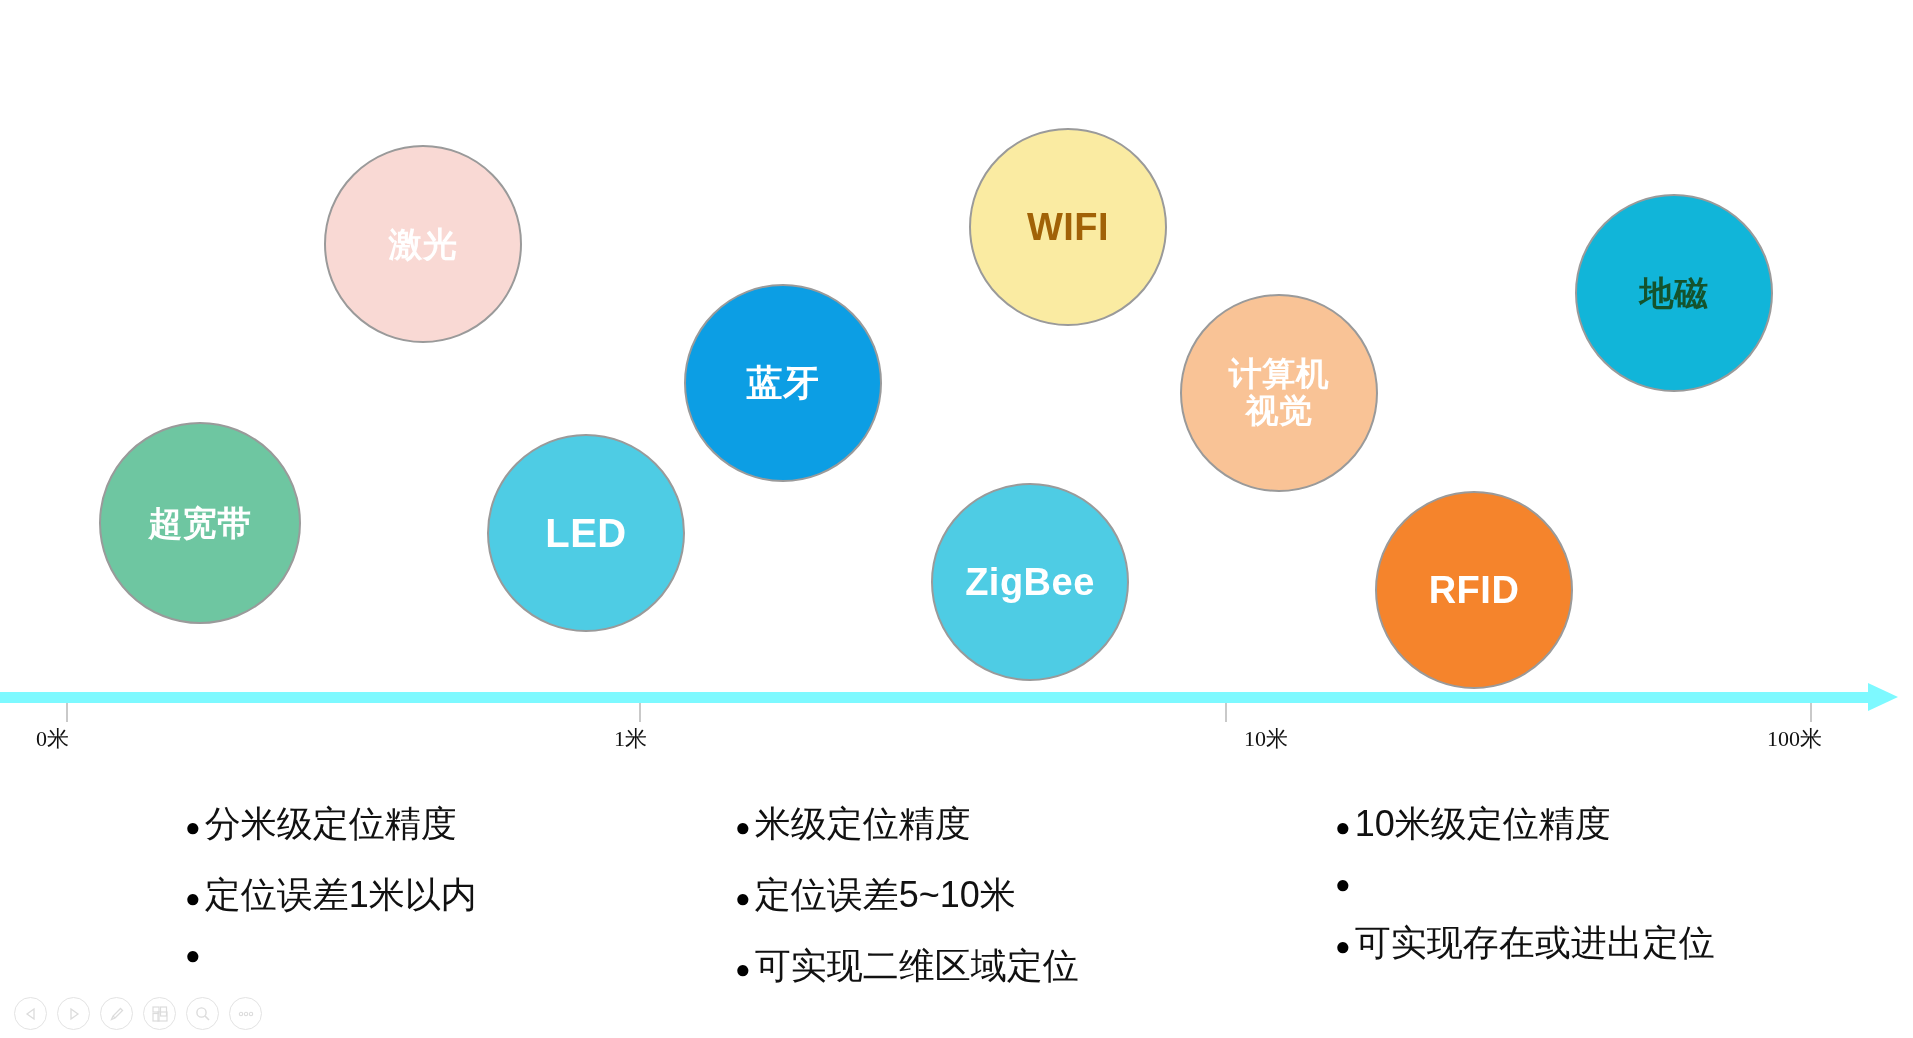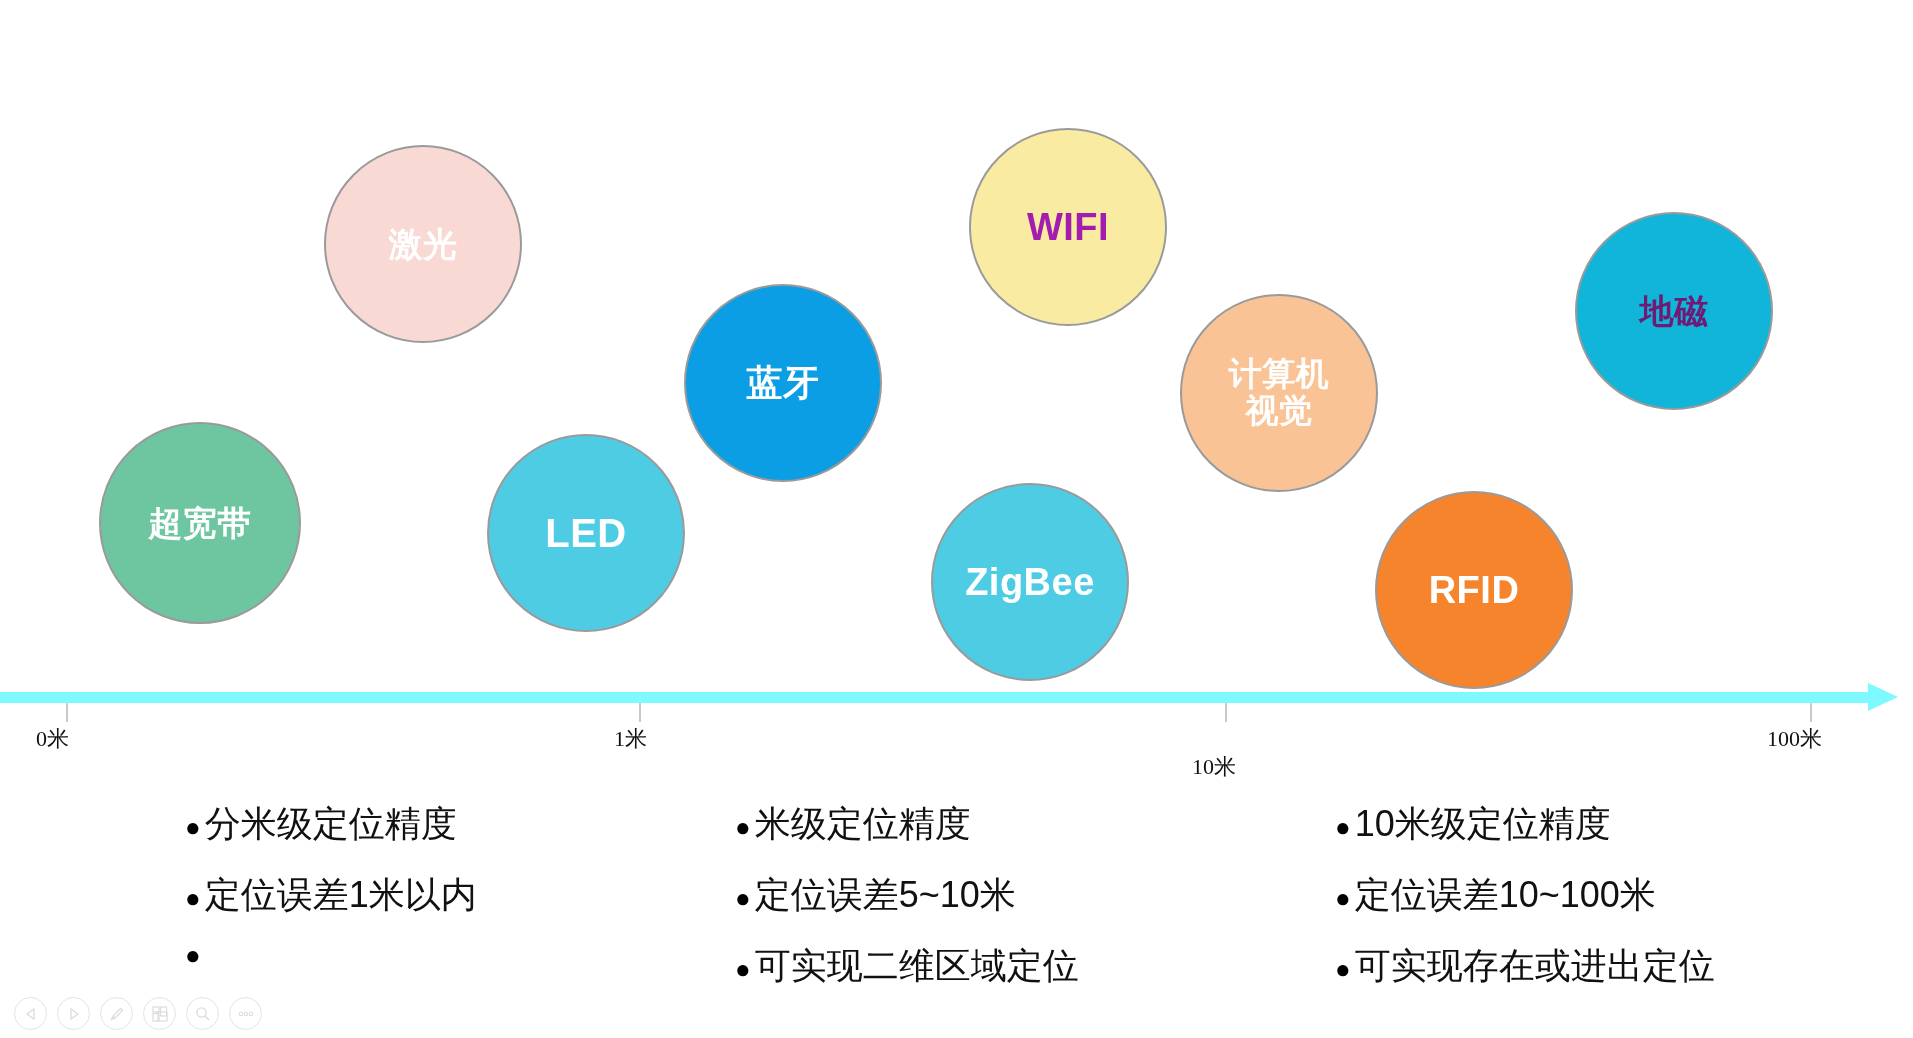--- a/index.html
+++ b/index.html
@@ -125,48 +125,48 @@
       </div>
       <div class="bubble" style="left: 324px; top: 145px; width: 198px; height: 198px; background: rgb(249, 217, 212); border-color: rgb(154, 154, 154); color: rgb(255, 255, 255); font-size: 34px;">
         <span>激光</span>
       </div>
       <div class="bubble" style="left: 487px; top: 434px; width: 198px; height: 198px; background: rgb(78, 204, 228); border-color: rgb(154, 154, 154); color: rgb(255, 255, 255); font-size: 40px;">
         <span>LED</span>
       </div>
       <div class="bubble" style="left: 684px; top: 284px; width: 198px; height: 198px; background: rgb(12, 158, 228); border-color: rgb(154, 154, 154); color: rgb(255, 255, 255); font-size: 36px; justify-content: center;">
         <span>蓝牙</span>
       </div>
-      <div class="bubble" style="left: 969px; top: 128px; width: 198px; height: 198px; background: rgb(250, 235, 162); border-color: rgb(154, 154, 154); color: #a21caf; font-size: 38px;">
+      <div class="bubble" style="left: 969px; top: 128px; width: 198px; height: 198px; background: rgb(250, 235, 162); border-color: rgb(154, 154, 154); color: #a16207; font-size: 38px;">
         <span>WIFI</span>
       </div>
       <div class="bubble" style="left: 931px; top: 483px; width: 198px; height: 198px; background: rgb(78, 204, 228); border-color: rgb(154, 154, 154); color: rgb(255, 255, 255); font-size: 38px;">
         <span>ZigBee</span>
       </div>
       <div class="bubble" style="left: 1180px; top: 294px; width: 198px; height: 198px; background: rgb(249, 195, 150); border-color: rgb(154, 154, 154); color: rgb(255, 255, 255); font-size: 33px;">
         <span>计算机
 视觉</span>
       </div>
       <div class="bubble" style="left: 1375px; top: 491px; width: 198px; height: 198px; background: rgb(245, 132, 44); border-color: rgb(154, 154, 154); color: rgb(255, 255, 255); font-size: 38px;">
         <span>RFID</span>
       </div>
-      <div class="bubble" style="left: 1575px; top: 212px; width: 198px; height: 198px; background: rgb(17, 181, 217); border-color: rgb(154, 154, 154); color: #701a75; font-size: 34px;">
+      <div class="bubble" style="left: 1575px; top: 194px; width: 198px; height: 198px; background: rgb(17, 181, 217); border-color: rgb(154, 154, 154); color: #14532d; font-size: 34px;">
         <span>地磁</span>
       </div>
     </div>
 
   <div id="axis-wrap">
     <div class="axis-line"></div>
     <div class="axis-arrow"></div>
     <div id="ticks">
         <div class="tick" style="left: 66px;"></div>
         <div class="tick-label" style="left: 36px;">0米</div>
         <div class="tick" style="left: 639px;"></div>
         <div class="tick-label" style="left: 614px;">1米</div>
         <div class="tick" style="left: 1225px;"></div>
-        <div class="tick-label" style="left: 1192px; margin-top: 28px;">10米</div>
+        <div class="tick-label" style="left: 1244px;">10米</div>
         <div class="tick" style="left: 1810px;"></div>
         <div class="tick-label" style="left: 1767px;">100米</div>
       </div>
   </div>
 
   <div id="bullets">
       <div class="bullet-col" style="left: 185px;">
         <div class="bullet-row">
           <span class="bullet-dot">●</span>
           <span>分米级定位精度</span>
@@ -193,21 +193,20 @@
           <span>可实现二维区域定位</span>
         </div>
       </div>
       <div class="bullet-col" style="left: 1335px;">
         <div class="bullet-row">
           <span class="bullet-dot">●</span>
           <span>10米级定位精度</span>
         </div>
         <div class="bullet-row">
           <span class="bullet-dot">●</span>
-          <span>定位误差10~100米</span>
         </div>
         <div class="bullet-row">
           <span class="bullet-dot">●</span>
           <span>可实现存在或进出定位</span>
         </div>
       </div>
     </div>
 
   <div id="toolbar">
       <div class="tool-btn" title="上一页">

